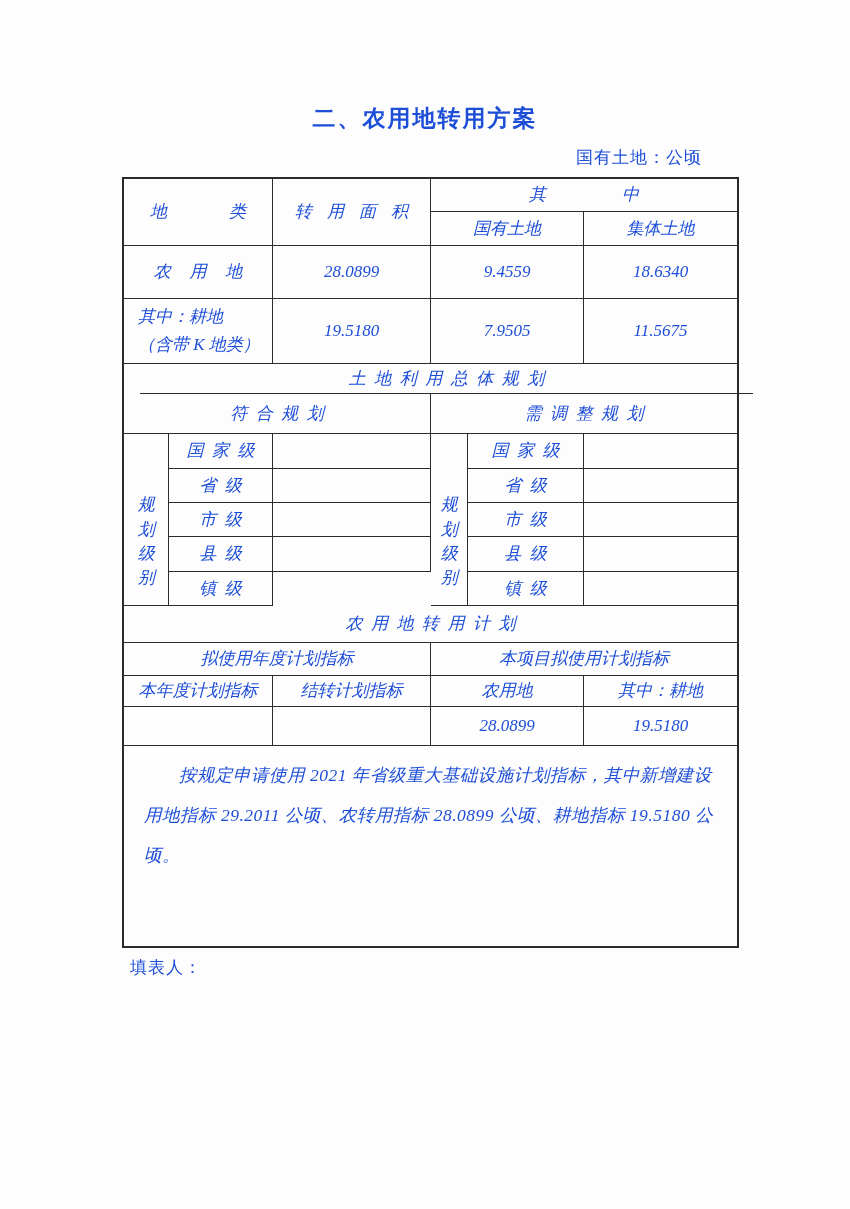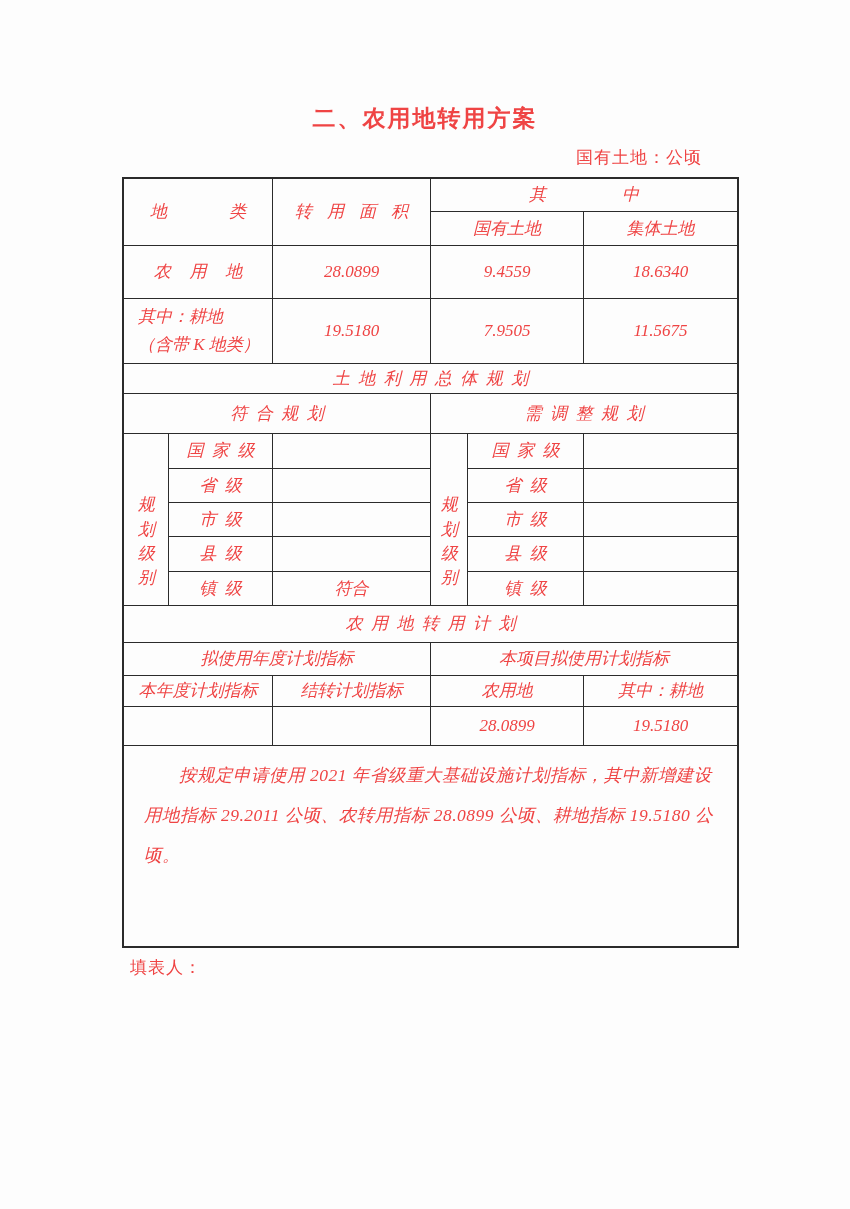--- a/index.html
+++ b/index.html
@@ -1,18 +1,18 @@
 <!DOCTYPE html>
 <html><head>
 <meta charset="utf-8">
 <style>
   html,body{margin:0;padding:0;background:#e9e9e9;}
   .sheet{
     position:relative;width:850px;height:1209px;background:#fdfdfd;overflow:hidden;
-    font-family:"Liberation Serif","DejaVu Serif",serif;color:#ef4444;
+    font-family:"Liberation Serif","DejaVu Serif",serif;color:#1d4ed8;
   }
   .title{
     position:absolute;top:103px;left:0;width:100%;margin:0;text-align:center;
     font-size:23px;font-weight:700;letter-spacing:2px;
     font-family:"Liberation Sans","DejaVu Sans",sans-serif;
   }
   .unit{
     position:absolute;top:146px;right:148px;font-size:17px;letter-spacing:1px;
   }
   .tbl{
@@ -72,21 +72,21 @@
     <div class="cell no-br" style="left:460px;top:67px;width:153px;height:53px">18.6340</div>
 
     <div class="cell two-line" style="left:0;top:120px;width:149px;height:65px">
       <div>其中：耕地</div>
       <div>（含带 K 地类）</div>
     </div>
     <div class="cell" style="left:149px;top:120px;width:158px;height:65px">19.5180</div>
     <div class="cell" style="left:307px;top:120px;width:153px;height:65px">7.9505</div>
     <div class="cell no-br" style="left:460px;top:120px;width:153px;height:65px">11.5675</div>
 
-    <div class="cell no-br" style="left:0;top:185px;width:613px;height:30px">
+    <div class="cell no-br" style="left:16px;top:185px;width:613px;height:30px">
       <span class="ls05">土地利用总体规划</span>
     </div>
     <div class="cell" style="left:0;top:215px;width:307px;height:40px">
       <span class="ls05">符合规划</span>
     </div>
     <div class="cell no-br" style="left:307px;top:215px;width:306px;height:40px">
       <span class="ls05">需调整规划</span>
     </div>
 
     <div class="cell" style="left:0;top:255px;width:45px;height:172px">
@@ -108,21 +108,20 @@
         <span class="ls05">市级</span>
       </div>
     <div class="cell" style="left:149px;top:324px;width:158px;height:34px"></div>
     <div class="cell" style="left:45px;top:358px;width:104px;height:35px">
         <span class="ls05">县级</span>
       </div>
     <div class="cell" style="left:149px;top:358px;width:158px;height:35px"></div>
     <div class="cell" style="left:45px;top:393px;width:104px;height:34px">
         <span class="ls05">镇级</span>
       </div>
-    <div class="cell" style="left:149px;top:393px;width:158px;height:34px">符合</div>
 
     <div class="cell" style="left:344px;top:255px;width:116px;height:35px">
         <span class="ls05">国家级</span>
       </div>
     <div class="cell no-br" style="left:460px;top:255px;width:153px;height:35px"></div>
     <div class="cell" style="left:344px;top:290px;width:116px;height:34px">
         <span class="ls05">省级</span>
       </div>
     <div class="cell no-br" style="left:460px;top:290px;width:153px;height:34px"></div>
     <div class="cell" style="left:344px;top:324px;width:116px;height:34px">

